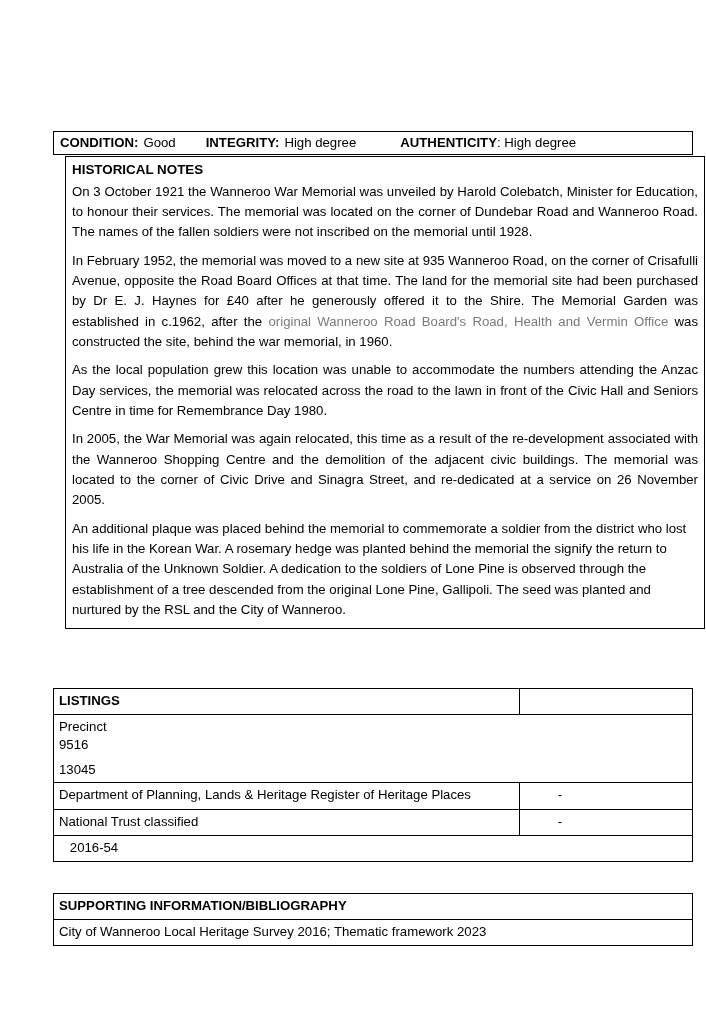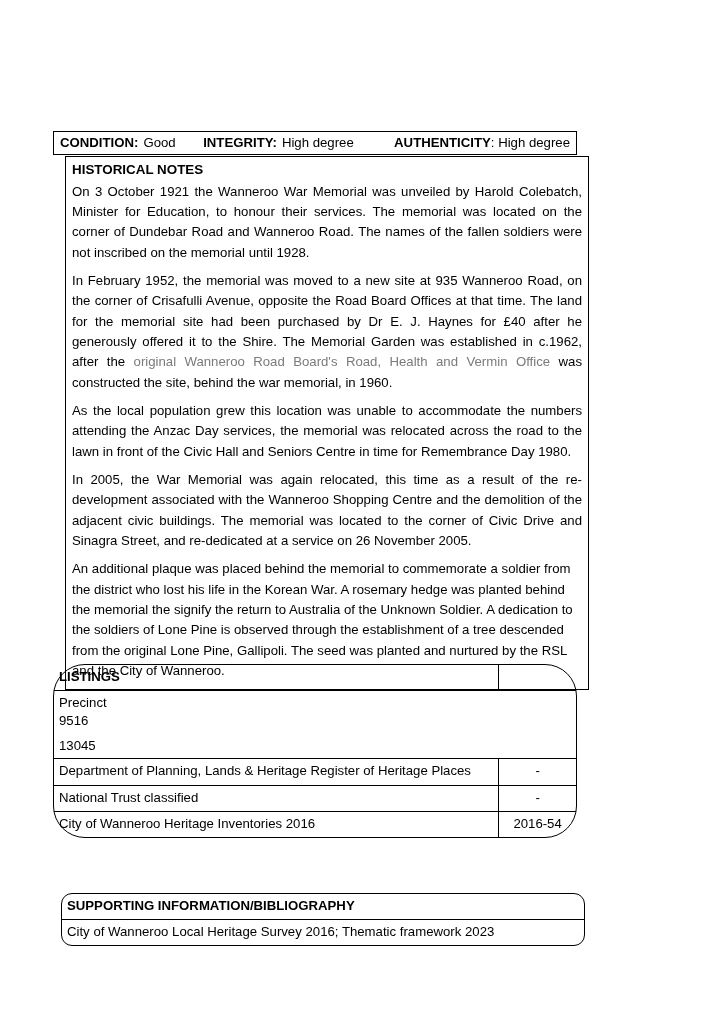--- a/index.html
+++ b/index.html
@@ -20,21 +20,21 @@
     position: absolute;
     left: 53px;
     top: 0;
     width: 548px;
   }
 
   
   .block {
     border: 1.5px solid #000;
     box-sizing: border-box;
-    width: 524px;
+    width: 640px;
   }
 
   .row {
     display: flex;
     box-sizing: border-box;
   }
   .row + .row {
     border-top: 1.5px solid #000;
   }
 
@@ -88,23 +88,22 @@
   }
   .notes-body p:last-child { margin-bottom: 2px; }
   .notes-body p.last-left {
     text-align: left;
   }
   .muted { color: #7a7a7a; }
 
   
   #listings-block {
     position: absolute;
-    top: 664px;
+    top: 688px;
     left: 0;
-    border-radius: 32px;
   }
   .lst-left {
     width: 466px;
     border-right: 1.5px solid #000;
     display: flex;
     align-items: flex-start;
   }
   .lst-right {
     width: 80px;
     display: flex;
@@ -117,22 +116,21 @@
     font-weight: bold;
     font-size: 13.2px;
   }
   .stacked { line-height: 1.34; }
   .stacked .gap { display: block; height: 7px; }
 
   
   #supporting-block {
     position: absolute;
     top: 893px;
-    left: 8px;
-    border-radius: 11px;
+    left: 0;
   }
   .sup-head {
     font-weight: bold;
     font-size: 13.2px;
   }
 </style>
 </head>
 <body>
 
 <div class="page">
@@ -179,21 +177,20 @@
       <div class="cell lst-left">Department of Planning, Lands &amp; Heritage   Register of Heritage Places</div>
       <div class="cell lst-right center">-</div>
     </div>
 
     <div class="row">
       <div class="cell lst-left">National Trust classified</div>
       <div class="cell lst-right center">-</div>
     </div>
 
     <div class="row">
-      <div class="cell lst-left">City of Wanneroo Heritage Inventories 2016</div>
       <div class="cell lst-right center">2016-54</div>
     </div>
   </div>
 
   <div class="block" id="supporting-block">
     <div class="row">
       <div class="cell sup-head" style="width:100%;">SUPPORTING INFORMATION/BIBLIOGRAPHY</div>
     </div>
     <div class="row">
       <div class="cell" style="width:100%;">City of Wanneroo Local Heritage Survey 2016; Thematic framework 2023</div>

